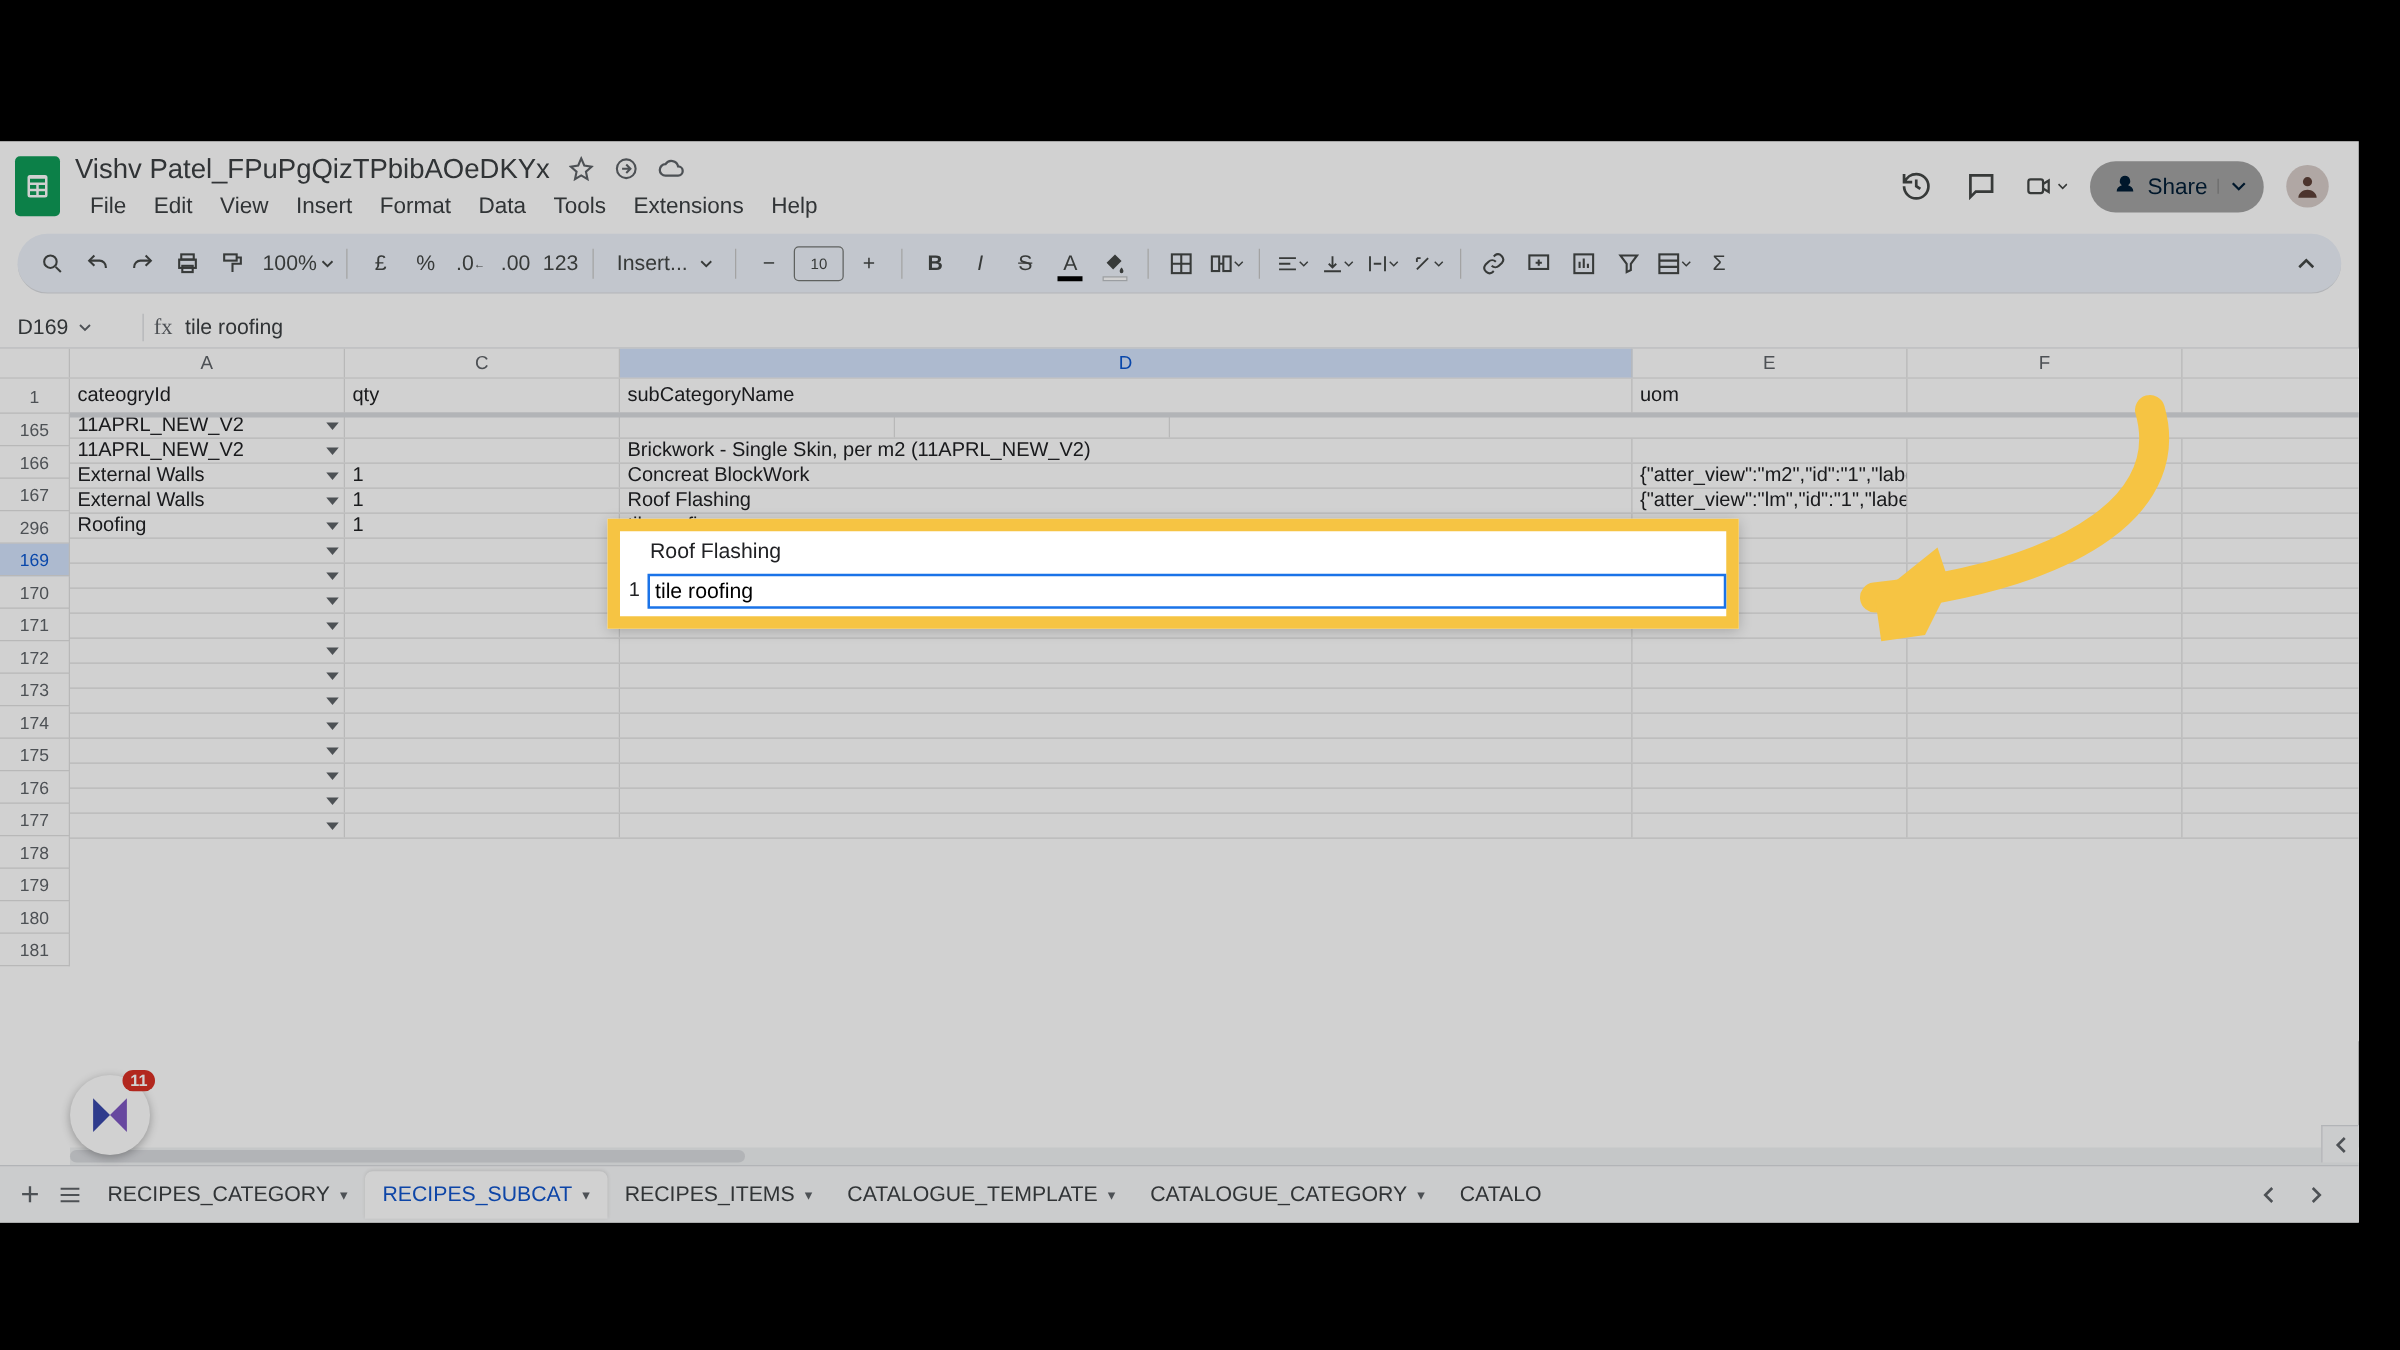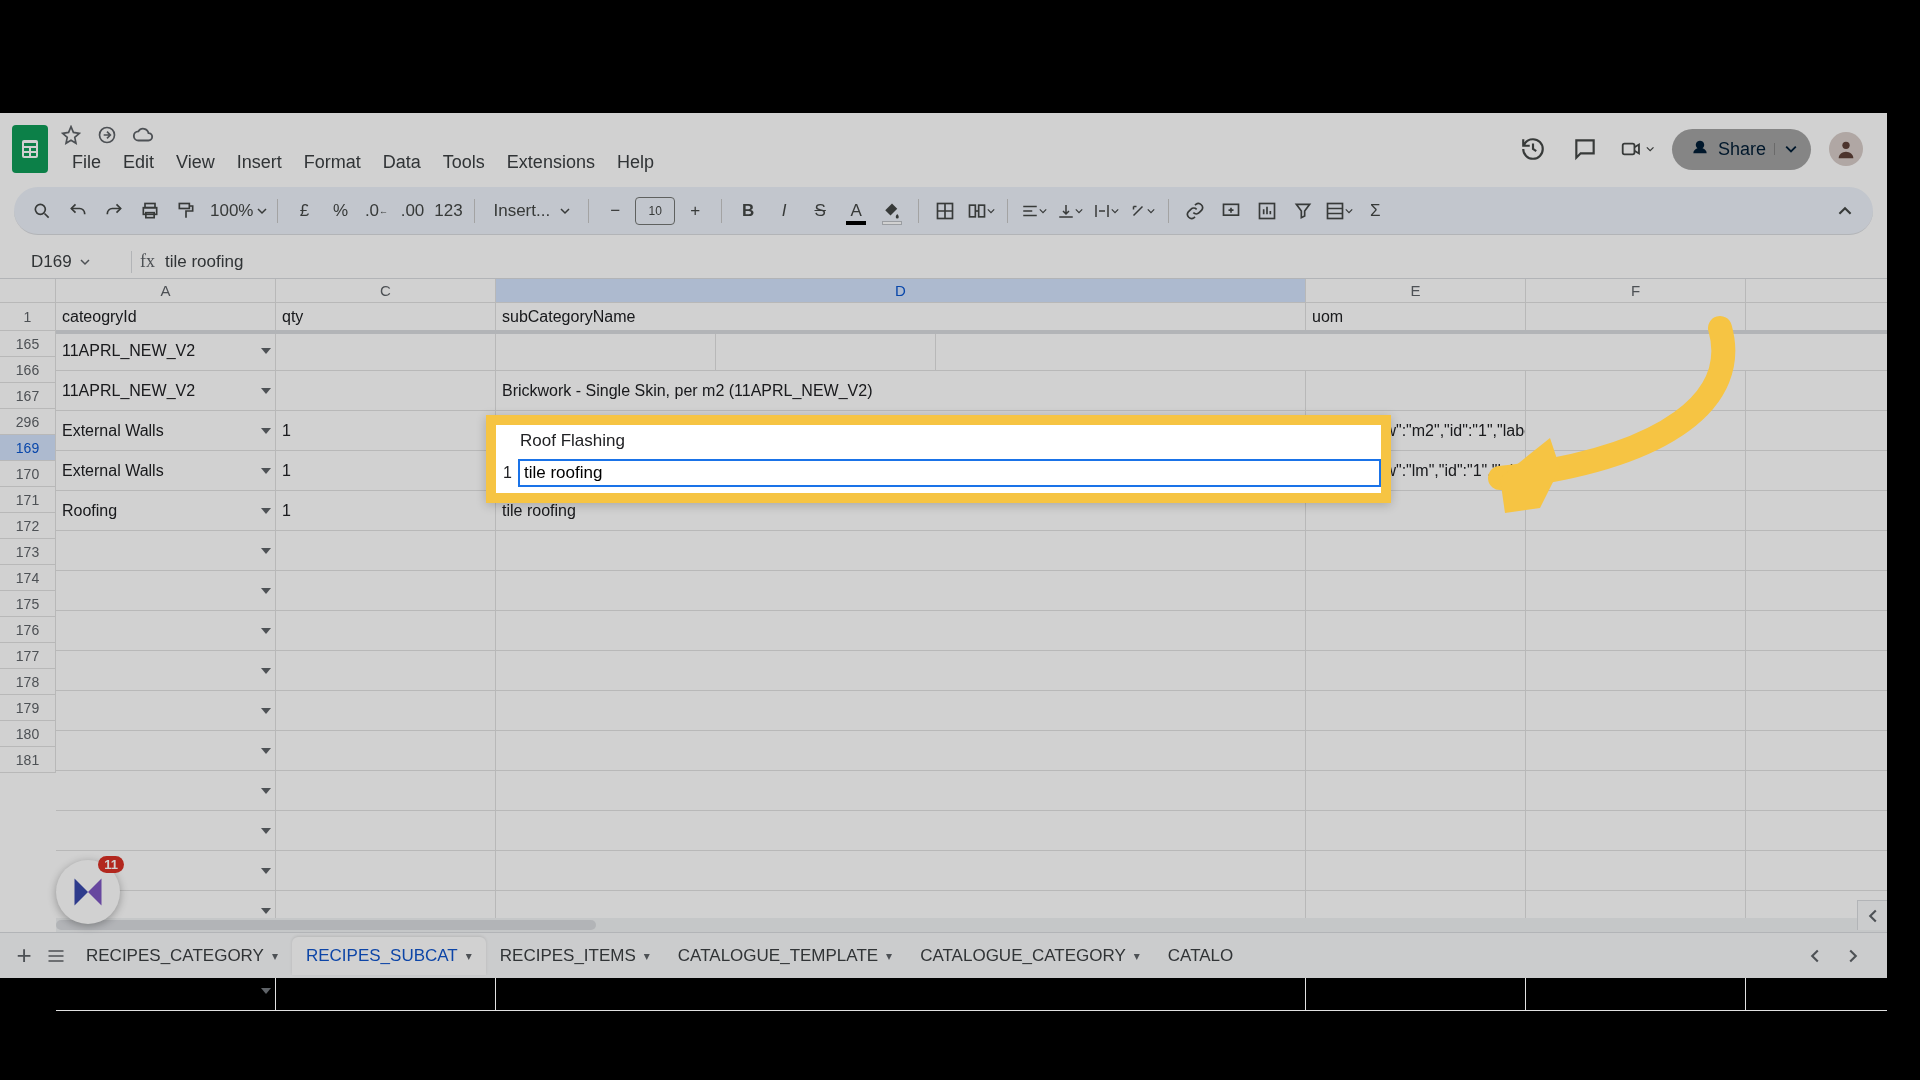--- a/index.html
+++ b/index.html
@@ -27,37 +27,37 @@
 .tb-btn { min-width: 32px; height: 32px; display: flex; align-items: center; justify-content: center; border-radius: 4px; cursor: pointer; font-size: 17px; }
 .tb-sep { width: 1px; height: 24px; background: #c7c7c7; margin: 0 6px; }
 .zoom-lbl { font-size: 17px; padding: 0 4px; }
 .font-select { font-size: 17px; padding: 0 8px; display: flex; align-items: center; gap: 10px; }
 .font-size-box { border: 1px solid #747775; border-radius: 4px; width: 40px; height: 28px; display: flex; align-items: center; justify-content: center; font-size: 12px; }
 .text-color-btn { position: relative; }
 .tc-underbar { position: absolute; bottom: 2px; left: 6px; right: 6px; height: 4px; background: #000; }
 .fill-color-btn { position: relative; }
 .fc-underbar { position: absolute; bottom: 2px; left: 6px; right: 6px; height: 4px; background: #fff; border: 1px solid #bdc1c6; }
 .toolbar-right-collapse { margin-left: auto; }
-.namebox-row { height: 34px; display: flex; align-items: center; border-bottom: 1px solid #dadce0; padding: 0 23px; margin-top: 10px; text-align: right; }
+.namebox-row { height: 34px; display: flex; align-items: center; border-bottom: 1px solid #dadce0; padding: 0 6px; margin-top: 10px; text-align: right; }
 .namebox { width: 100px; font-size: 17px; color: #3c4043; padding-left: 8px; display: flex; align-items: center; gap: 8px; }
 .namebox .caret { color: #5f6368; }
 .fx-sep { width: 1px; height: 22px; background: #dadce0; margin: 0 8px; }
 .fx-lbl { color: #5f6368; font-family: serif; font-size: 18px; margin-right: 10px; }
 .fx-val { font-size: 17px; color: #3c4043; }
 .grid-area { position: relative; height: 554px; background: #fff; }
 .col-headers { position: absolute; top: 0; left: 0; right: 0; height: 24px; background: #fff; display: flex; border-bottom: 1px solid #e1e1e1; }
 .corner { width: 56px; border-right: 1px solid #e1e1e1; }
 .col-head { border-right: 1px solid #e1e1e1; display: flex; align-items: center; justify-content: center; font-size: 15px; color: #5f6368; }
 .col-head.sel { background: #d3e3fd; color: #0b57d0; }
 .row-headers { position: absolute; left: 0; top: 24px; bottom: 0; width: 56px; background: #fff; }
 .row-head { height: 26px; border-bottom: 1px solid #e1e1e1; border-right: 1px solid #e1e1e1; display: flex; align-items: center; justify-content: center; font-size: 14px; color: #5f6368; }
 .row-head.first { height: 28px; }
 .row-head.sel { background: #d3e3fd; color: #0b57d0; }
 .cells { position: absolute; left: 56px; top: 24px; right: 0; bottom: 0; }
-.data-row { display: flex; height: 40px; border-bottom: 1px solid #e1e1e1; }
+.data-row { display: flex; height: 20px; border-bottom: 1px solid #e1e1e1; }
 .data-row.header-row { height: 28px; background: #fff; }
 .frozen-divider { position: absolute; left: 56px; right: 0; top: 51px; height: 4px; background: #dadce0; }
 .cell { border-right: 1px solid #e1e1e1; font-size: 16px; color: #202124; padding: 2px 6px; overflow: hidden; white-space: nowrap; display: flex; align-items: center; position: relative; }
 .cell.header { font-weight: 400; }
 .dd-caret { position: absolute; right: 4px; top: 50%; transform: translateY(-50%); width: 0; height: 0; border-left: 5px solid transparent; border-right: 5px solid transparent; border-top: 6px solid #5f6368; }
 .c-a { width: 220px; } .c-c { width: 220px; } .c-d { width: 810px; } .c-e { width: 220px; } .c-f { width: 220px; }
 .highlight-box { position: absolute; z-index: 60; left: 486px; top: 415px; width: 905px; height: 88px; border: 10px solid #f6c443; background: #fff; box-shadow: 0 2px 10px rgba(0,0,0,0.2); }
 .hl-row { display: flex; align-items: center; height: 32px; padding-left: 4px; }
 .hl-qty { width: 16px; text-align: right; font-size: 16px; color: #202124; padding-right: 4px; }
 .hl-text { flex: 1; font-size: 17px; color: #202124; padding-left: 4px; }
@@ -87,20 +87,21 @@
           <rect x="4" y="3" width="16" height="18" rx="2" fill="#fff"></rect>
           <rect x="6" y="6" width="12" height="3" fill="#0f9d58"></rect>
           <rect x="6" y="11" width="5" height="3" fill="#0f9d58"></rect>
           <rect x="13" y="11" width="5" height="3" fill="#0f9d58"></rect>
           <rect x="6" y="16" width="5" height="3" fill="#0f9d58"></rect>
           <rect x="13" y="16" width="5" height="3" fill="#0f9d58"></rect>
         </svg>
     </div>
     <div class="title-col">
       <div class="title-row">
+        <span class="doc-title">Vishv Patel_FPuPgQizTPbibAOeDKYx</span>
         <span class="title-icon">
             <svg width="20" height="20" viewBox="0 0 24 24" fill="none" stroke="#5f6368" stroke-width="2">
               <path d="M12 2l2.9 6.9L22 10l-5.5 4.8L18 22l-6-3.6L6 22l1.5-7.2L2 10l7.1-1.1z"></path>
             </svg>
           </span>
         <span class="title-icon">
             <svg width="20" height="20" viewBox="0 0 24 24" fill="none" stroke="#5f6368" stroke-width="2">
               <circle cx="12" cy="12" r="9"></circle>
               <path d="M8 12h8M12 8l4 4-4 4"></path>
             </svg>

